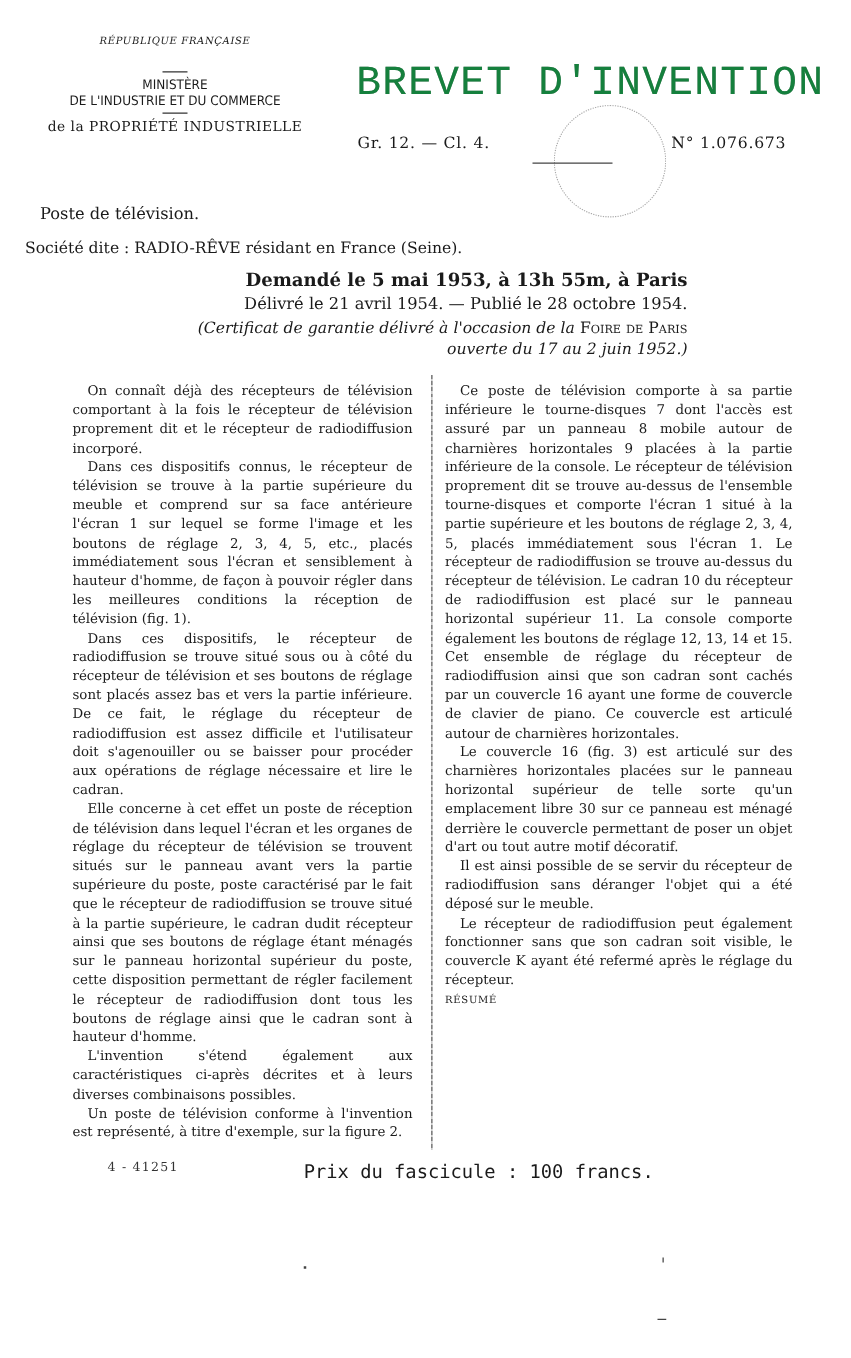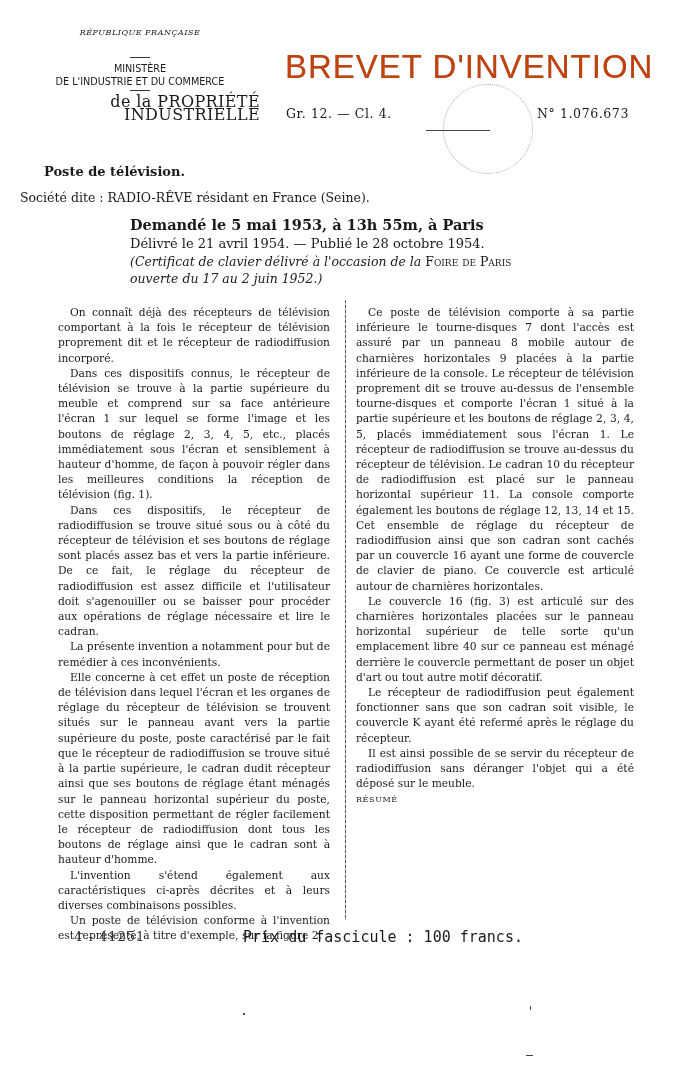--- a/index.html
+++ b/index.html
@@ -8,55 +8,55 @@
     font-family: "DejaVu Serif", "Liberation Serif", serif; color: #1a1a1a;
   }
   .abs { position: absolute; }
 
   
   .hdr-left { left: 20px; top: 28px; width: 240px; text-align: center; }
   .republique { font-size: 8px; letter-spacing: 0.5px; margin-bottom: 20px; font-style: italic; }
   .rule-small { width: 20px; height: 1px; background: #333; margin: 2px auto 4px; }
   .ministere { font-size: 10.5px; line-height: 13px; font-family: "DejaVu Sans", "Liberation Sans", sans-serif; transform: scaleX(0.92); }
   .service { font-size: 10px; line-height: 13px; margin-top: 3px; }
-  .propriete { font-size: 16px; line-height: 13px; letter-spacing: 0.4px; text-align: right; }
+  .propriete { font-size: 11px; line-height: 13px; letter-spacing: 0.4px; }
 
   
   .brevet-title {
     left: 285px; top: 48px; font-size: 33px; letter-spacing: 1px;
-    font-family: Liberation Sans, sans-serif; color: #c2410c;
+    font-family: Liberation Mono, monospace; color: #15803d;
     text-shadow: 0 0 0.5px #999;
   }
   .classification { left: 286px; top: 106px; font-size: 12.5px; letter-spacing: 0.6px; }
   .patent-number { left: 537px; top: 106px; font-size: 12.5px; letter-spacing: 0.6px; }
   .stamp {
     left: 443px; top: 84px; width: 88px; height: 88px; border-radius: 50%;
     border: 1px dotted #aaa;
   }
   .stamp-line { left: 426px; top: 130px; width: 64px; height: 1px; background: #444; }
 
   
-  .subject-title { left: 44px; top: 164px; font-size: 13px; font-weight: bold; }
+  .subject-title { left: 32px; top: 164px; font-size: 13px; font-weight: normal; }
   .applicant { left: 20px; top: 190px; font-size: 12.5px; }
-  .dates { left: 130px; top: 215px; width: 420px; text-align: left; }
+  .dates { left: 130px; top: 215px; width: 420px; text-align: right; }
   .demande { font-size: 14.5px; font-weight: bold; line-height: 20px; }
   .delivre { font-size: 13px; line-height: 18px; }
   .certificat { font-size: 12.5px; font-style: italic; line-height: 17px; }
   .smallcaps { font-variant: small-caps; font-style: normal; }
 
   
   .col { top: 305px; width: 272px; font-size: 10.7px; line-height: 15.2px; text-align: justify; }
   .col-left { left: 58px; }
   .col-right { left: 356px; width: 278px; }
   .col p { margin: 0; text-indent: 12px; }
   .divider { left: 345px; top: 300px; width: 1px; height: 620px; background: repeating-linear-gradient(#555 0 3px, #bbb 3px 5px); }
   .resume-heading { text-align: left; font-size: 8px; letter-spacing: 0.6px; margin: 18px 0 16px; text-indent: 0 !important; }
 
   
-  .fascicule-code { left: 74px; top: 929px; font-size: 13px; color: #333; letter-spacing: 1px; }
+  .fascicule-code { left: 86px; top: 929px; font-size: 10px; color: #333; letter-spacing: 1px; }
   .price { left: 243px; top: 928px; font-size: 15px; font-family: "DejaVu Sans Mono", "Liberation Mono", monospace; }
   .speck { position: absolute; background: #444; }
 </style>
 </head>
 <body>
 
 <div class="abs hdr-left">
   <div class="republique">RÉPUBLIQUE FRANÇAISE</div>
   <div class="rule-small"></div>
   <div class="ministere">MINISTÈRE</div>
@@ -70,41 +70,40 @@
 <div class="abs stamp"></div>
 <div class="abs stamp-line"></div>
 <div class="abs patent-number">N° 1.076.673</div>
 
 <div class="abs subject-title">Poste de télévision.</div>
 <div class="abs applicant">Société dite : RADIO-RÊVE résidant en France (Seine).</div>
 
 <div class="abs dates">
   <div class="demande">Demandé le 5 mai 1953, à 13h 55m, à Paris</div>
   <div class="delivre">Délivré le 21 avril 1954. — Publié le 28 octobre 1954.</div>
-  <div class="certificat"><span>(Certificat de clavier délivré à l'occasion de la </span><span class="smallcaps">Foire de Paris</span></div>
+  <div class="certificat"><span>(Certificat de garantie délivré à l'occasion de la </span><span class="smallcaps">Foire de Paris</span></div>
   <div class="certificat">ouverte du 17 au 2 juin 1952.)</div>
 </div>
 
 <div class="abs col col-left">
   <p>On connaît déjà des récepteurs de télévision comportant à la fois le récepteur de télévision proprement dit et le récepteur de radiodiffusion incorporé.</p>
   <p>Dans ces dispositifs connus, le récepteur de télévision se trouve à la partie supérieure du meuble et comprend sur sa face antérieure l'écran 1 sur lequel se forme l'image et les boutons de réglage 2, 3, 4, 5, etc., placés immédiatement sous l'écran et sensiblement à hauteur d'homme, de façon à pouvoir régler dans les meilleures conditions la réception de télévision (fig. 1).</p>
   <p>Dans ces dispositifs, le récepteur de radiodiffusion se trouve situé sous ou à côté du récepteur de télévision et ses boutons de réglage sont placés assez bas et vers la partie inférieure. De ce fait, le réglage du récepteur de radiodiffusion est assez difficile et l'utilisateur doit s'agenouiller ou se baisser pour procéder aux opérations de réglage nécessaire et lire le cadran.</p>
-  <p>La présente invention a notamment pour but de remédier à ces inconvénients.</p>
   <p>Elle concerne à cet effet un poste de réception de télévision dans lequel l'écran et les organes de réglage du récepteur de télévision se trouvent situés sur le panneau avant vers la partie supérieure du poste, poste caractérisé par le fait que le récepteur de radiodiffusion se trouve situé à la partie supérieure, le cadran dudit récepteur ainsi que ses boutons de réglage étant ménagés sur le panneau horizontal supérieur du poste, cette disposition permettant de régler facilement le récepteur de radiodiffusion dont tous les boutons de réglage ainsi que le cadran sont à hauteur d'homme.</p>
   <p>L'invention s'étend également aux caractéristiques ci-après décrites et à leurs diverses combinaisons possibles.</p>
   <p>Un poste de télévision conforme à l'invention est représenté, à titre d'exemple, sur la figure 2.</p>
 </div>
 
 <div class="abs divider"></div>
 
 <div class="abs col col-right">
   <p>Ce poste de télévision comporte à sa partie inférieure le tourne-disques 7 dont l'accès est assuré par un panneau 8 mobile autour de charnières horizontales 9 placées à la partie inférieure de la console. Le récepteur de télévision proprement dit se trouve au-dessus de l'ensemble tourne-disques et comporte l'écran 1 situé à la partie supérieure et les boutons de réglage 2, 3, 4, 5, placés immédiatement sous l'écran 1. Le récepteur de radiodiffusion se trouve au-dessus du récepteur de télévision. Le cadran 10 du récepteur de radiodiffusion est placé sur le panneau horizontal supérieur 11. La console comporte également les boutons de réglage 12, 13, 14 et 15. Cet ensemble de réglage du récepteur de radiodiffusion ainsi que son cadran sont cachés par un couvercle 16 ayant une forme de couvercle de clavier de piano. Ce couvercle est articulé autour de charnières horizontales.</p>
-  <p>Le couvercle 16 (fig. 3) est articulé sur des charnières horizontales placées sur le panneau horizontal supérieur de telle sorte qu'un emplacement libre 40 sur ce panneau est ménagé derrière le couvercle permettant de poser un objet d'art ou tout autre motif décoratif.</p>
+  <p>Le couvercle 16 (fig. 3) est articulé sur des charnières horizontales placées sur le panneau horizontal supérieur de telle sorte qu'un emplacement libre 30 sur ce panneau est ménagé derrière le couvercle permettant de poser un objet d'art ou tout autre motif décoratif.</p>
+  <p>Il est ainsi possible de se servir du récepteur de radiodiffusion sans déranger l'objet qui a été déposé sur le meuble.</p>
   <p>Le récepteur de radiodiffusion peut également fonctionner sans que son cadran soit visible, le couvercle K ayant été refermé après le réglage du récepteur.</p>
-  <p>Il est ainsi possible de se servir du récepteur de radiodiffusion sans déranger l'objet qui a été déposé sur le meuble.</p>
   <p class="resume-heading">RÉSUMÉ</p>
 </div>
 
 <div class="abs fascicule-code">4 - 41251</div>
 <div class="abs price">Prix du fascicule : 100 francs.</div>
 
 <div class="speck" style="left:243px;top:1013px;width:2px;height:2px;"></div>
 <div class="speck" style="left:530px;top:1006px;width:1px;height:4px;"></div>
 <div class="speck" style="left:526px;top:1055px;width:7px;height:1px;"></div>
 

